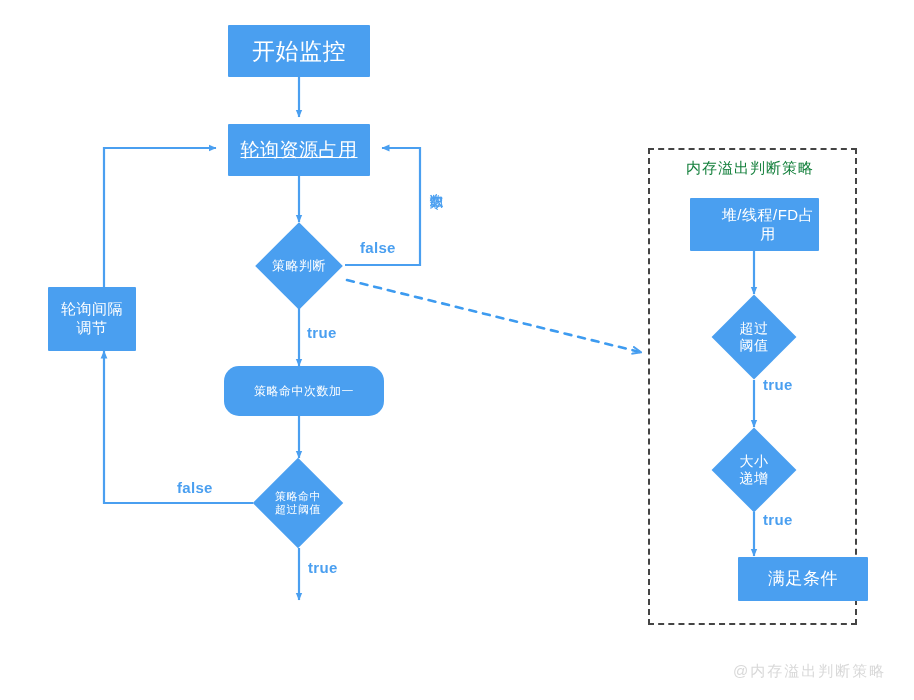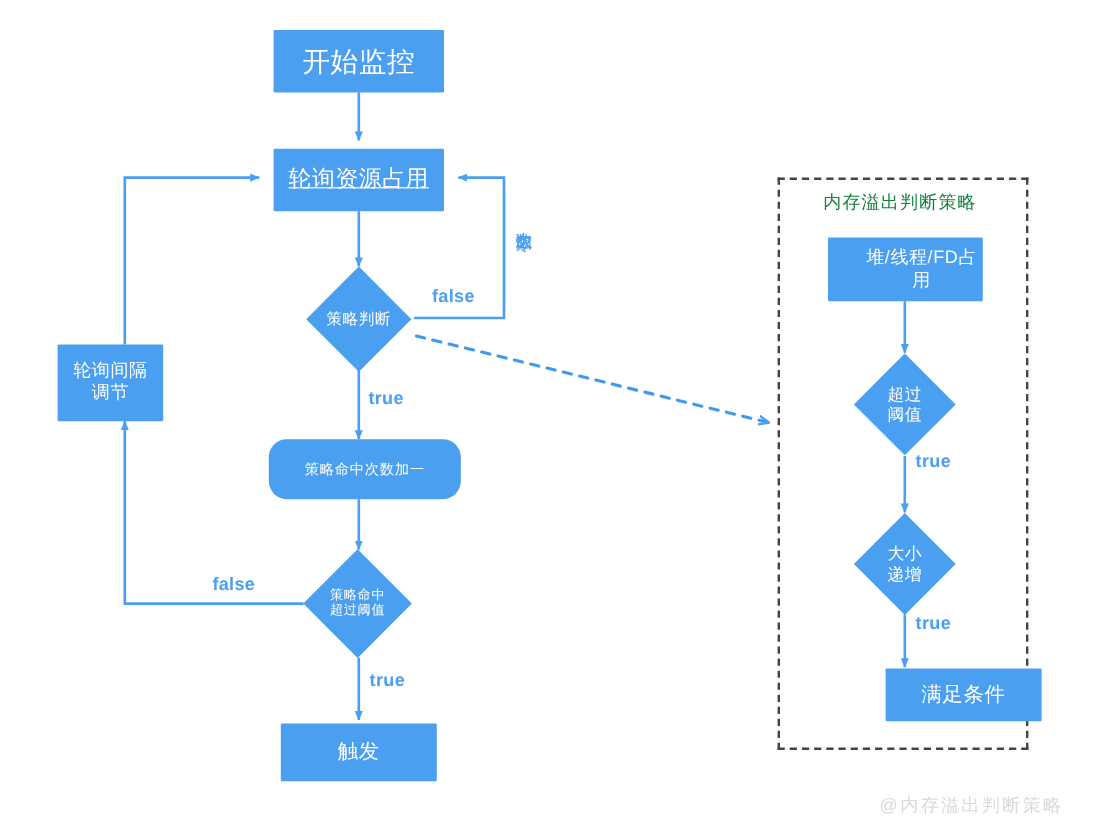--- a/index.html
+++ b/index.html
@@ -153,21 +153,20 @@
 调节</div>
 
   <div class="node rect" style="left:224px; top:366px; width:160px; height:50px; font-size:12px;border-radius:15px;">策略命中次数加一</div>
 
   <div class="diamond-wrap" style="left:266px; top:471px; width:64px; height:64px;">
     <div class="diamond-shape"></div>
     <div class="diamond-label" style="font-size:11px; width:100px; left:-18px;">策略命中
 超过阈值</div>
   </div>
 
-  <div class="node rect" style="left:234px; top:603px; width:130px; height:48px; font-size:17px;">触发</div>
 
   <div class="edge-label" style="left:360px; top:239px;">false</div>
 
   <div class="edge-label vertical" style="left:428px; top:182px; font-size:14px;">次数归零</div>
 
   <div class="edge-label" style="left:307px; top:324px;">true</div>
 
   <div class="edge-label" style="left:177px; top:479px;">false</div>
 
   <div class="edge-label" style="left:308px; top:559px;">true</div>

